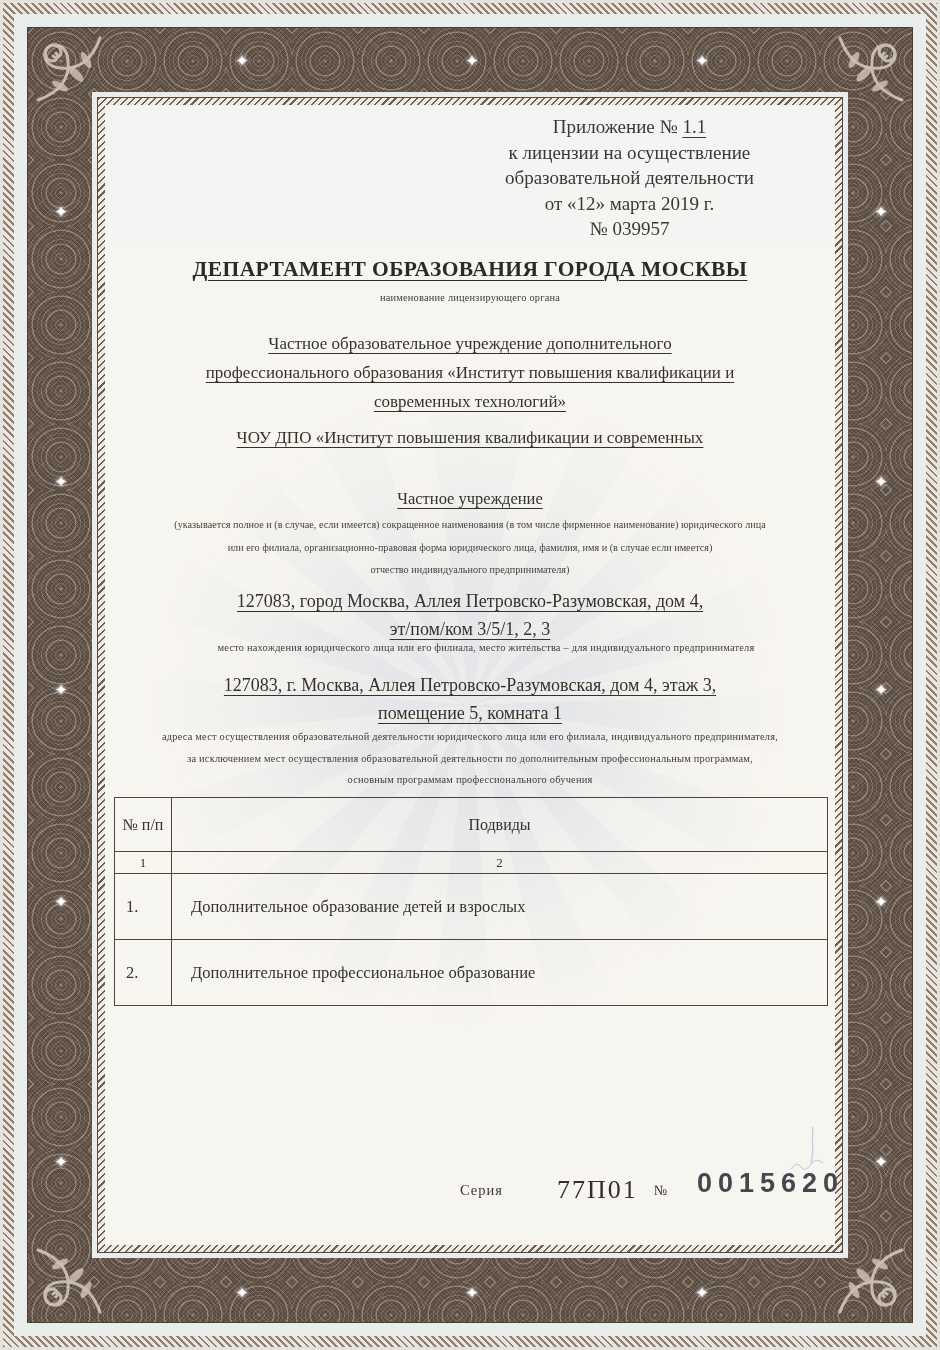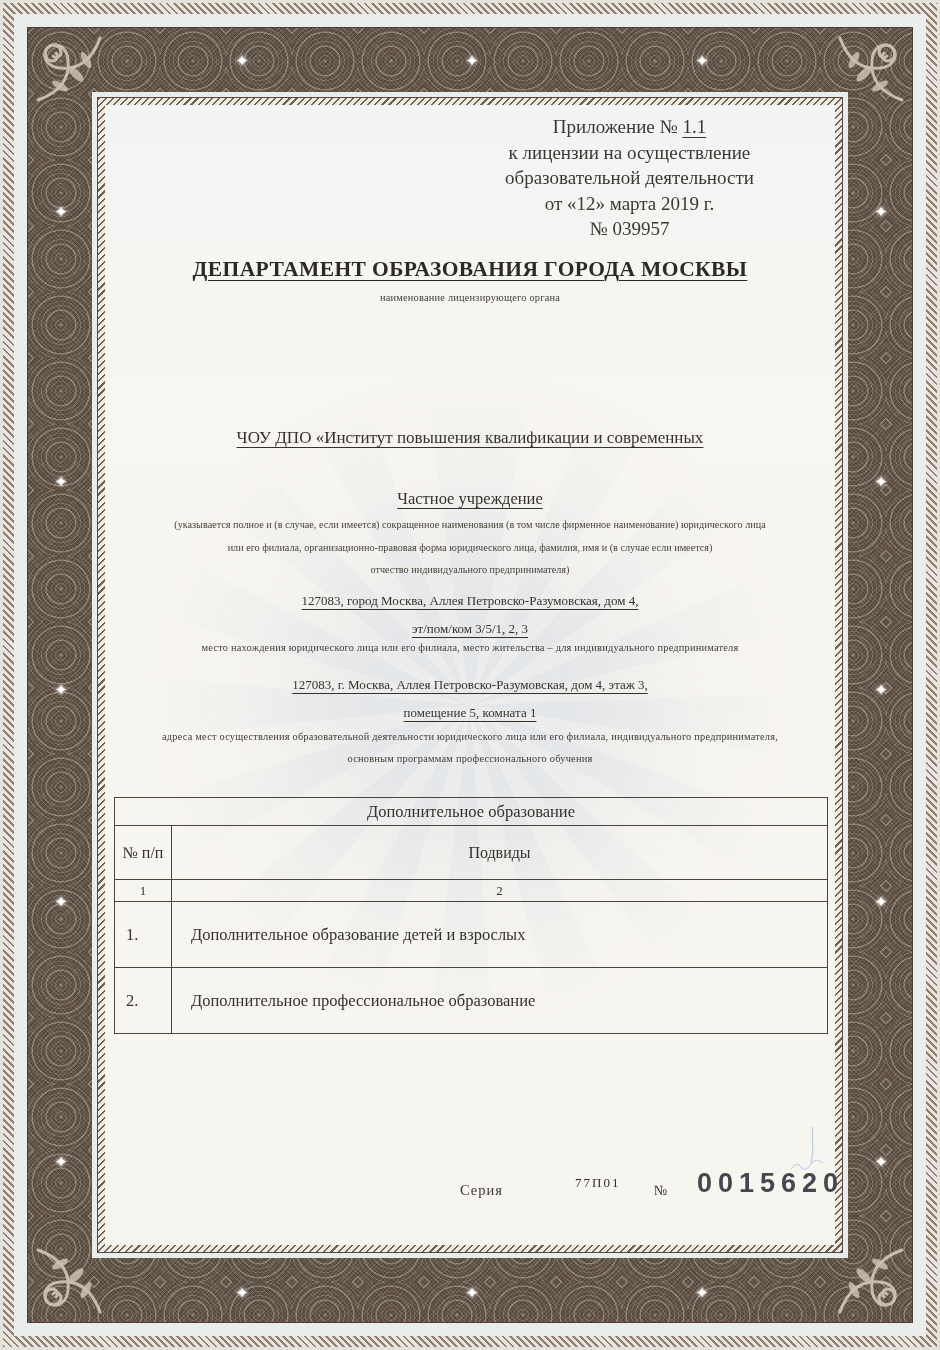--- a/index.html
+++ b/index.html
@@ -58,42 +58,42 @@
   .u{text-decoration:underline;text-decoration-thickness:1px;text-underline-offset:4px;}
   .center{left:0;width:100%;text-align:center;}
   .appendix{left:400px;top:9px;font-size:19px;line-height:25.5px;color:#3b3833;}
   .doc-title{margin:0;top:152px;font-size:21.5px;font-weight:bold;letter-spacing:.4px;color:#2d2a25;}
   .small-caption{font-size:10.4px;color:#44403a;letter-spacing:.2px;}
   .cap-authority{top:187px;}
   .org-full{top:224px;font-size:17px;line-height:29px;}
   .org-short{top:318px;font-size:17px;line-height:30px;}
   .legal-form{top:384px;font-size:16.5px;}
   .small-print{top:409px;font-size:10.2px;line-height:22.5px;color:#474339;}
-  .address{font-size:13px;line-height:28px;font-family:Liberation Serif, serif;}
+  .address{font-size:18px;line-height:28px;font-family:Liberation Serif, serif;}
   .addr1{top:482px;}
-  .cap-addr1{top:537px;}
+  .cap-addr1{top:537px;margin-left:16px;}
   .addr2{top:566px;}
   .cap-addr2{top:621px;line-height:21.5px;}
   
   .lic-table{
     position:absolute;left:9px;top:692px;width:714px;
     border-collapse:collapse;table-layout:fixed;
     font-size:16.5px;color:#35322c;
   }
   .lic-table td{border:1px solid #4b453c;padding:0;}
   .t-title{height:27px;text-align:center;font-size:16.5px;}
   .t-head{height:53px;text-align:center;font-size:16px;line-height:22px;}
   .t-idx{height:21px;text-align:center;font-size:13px;}
   .t-row{height:66px;}
   .t-num{text-align:left;padding-left:11px !important;vertical-align:middle;}
   .t-text{padding-left:19px !important;vertical-align:middle;}
   .col-num{width:57px;}
   
   .serial-label{top:1077px;left:355px;font-size:14.5px;letter-spacing:1px;color:#3b3833;}
-  .serial-series{top:1070px;left:452px;font-size:13px;letter-spacing:2px;color:#33302b;margin-left:18px;}
+  .serial-series{top:1070px;left:452px;font-size:26px;letter-spacing:2px;color:#33302b;}
   .serial-no-sign{top:1078px;left:549px;font-size:14px;color:#3b3833;}
   .serial-number{
     top:1063px;left:592px;
     font-family:Liberation Sans, sans-serif;
     font-size:27px;font-weight:bold;letter-spacing:6px;color:#46464e;
   }
   .pen-mark{position:absolute;left:648px;top:1018px;opacity:.55;}
 </style>
 </head>
 <body>
@@ -177,20 +177,25 @@
       <div><span>Приложение № </span><span class="u">1.1</span></div>
       <div>к лицензии на осуществление</div>
       <div>образовательной деятельности</div>
       <div>от «12» марта 2019 г.</div>
       <div>№ 039957</div>
     </div>
 
     <h1 class="abs center doc-title u">ДЕПАРТАМЕНТ ОБРАЗОВАНИЯ ГОРОДА МОСКВЫ</h1>
     <div class="abs center small-caption cap-authority">наименование лицензирующего органа</div>
 
+    <div class="abs center org-full">
+      <div class="u">Частное образовательное учреждение дополнительного</div>
+      <div class="u">профессионального образования «Институт повышения квалификации и</div>
+      <div class="u">современных технологий»</div>
+    </div>
 
     <div class="abs center org-short">
       <div class="u">ЧОУ ДПО «Институт повышения квалификации и современных</div>
     </div>
 
     <div class="abs center small-print">
       <div>(указывается полное и (в случае, если имеется) сокращенное наименования (в том числе фирменное наименование) юридического лица</div>
       <div>или его филиала, организационно-правовая форма юридического лица, фамилия, имя и (в случае если имеется)</div>
       <div>отчество индивидуального предпринимателя)</div>
     </div>
@@ -202,33 +207,31 @@
       <div class="u">эт/пом/ком 3/5/1, 2, 3</div>
     </div>
     <div class="abs center small-caption cap-addr1">место нахождения юридического лица или его филиала, место жительства – для индивидуального предпринимателя</div>
 
     <div class="abs center address addr2">
       <div class="u">127083, г. Москва, Аллея Петровско-Разумовская, дом 4, этаж 3,</div>
       <div class="u">помещение 5, комната 1</div>
     </div>
     <div class="abs center small-caption cap-addr2">
       <div>адреса мест осуществления образовательной деятельности юридического лица или его филиала, индивидуального предпринимателя,</div>
+      <div>за исключением мест осуществления образовательной деятельности по дополнительным профессиональным программам,</div>
       <div>основным программам профессионального обучения</div>
     </div>
 
     <table class="lic-table">
       <colgroup>
           <col class="col-num">
           <col>
         </colgroup>
       <tbody>
         <tr>
-          <td class="t-title" colspan="2">Дополнительное образование</td>
-        </tr>
-        <tr>
           <td class="t-head">№ п/п</td>
           <td class="t-head">Подвиды</td>
         </tr>
         <tr>
           <td class="t-idx">1</td>
           <td class="t-idx">2</td>
         </tr>
         <tr class="t-row">
           <td class="t-num">1.</td>
           <td class="t-text">Дополнительное образование детей и взрослых</td>

